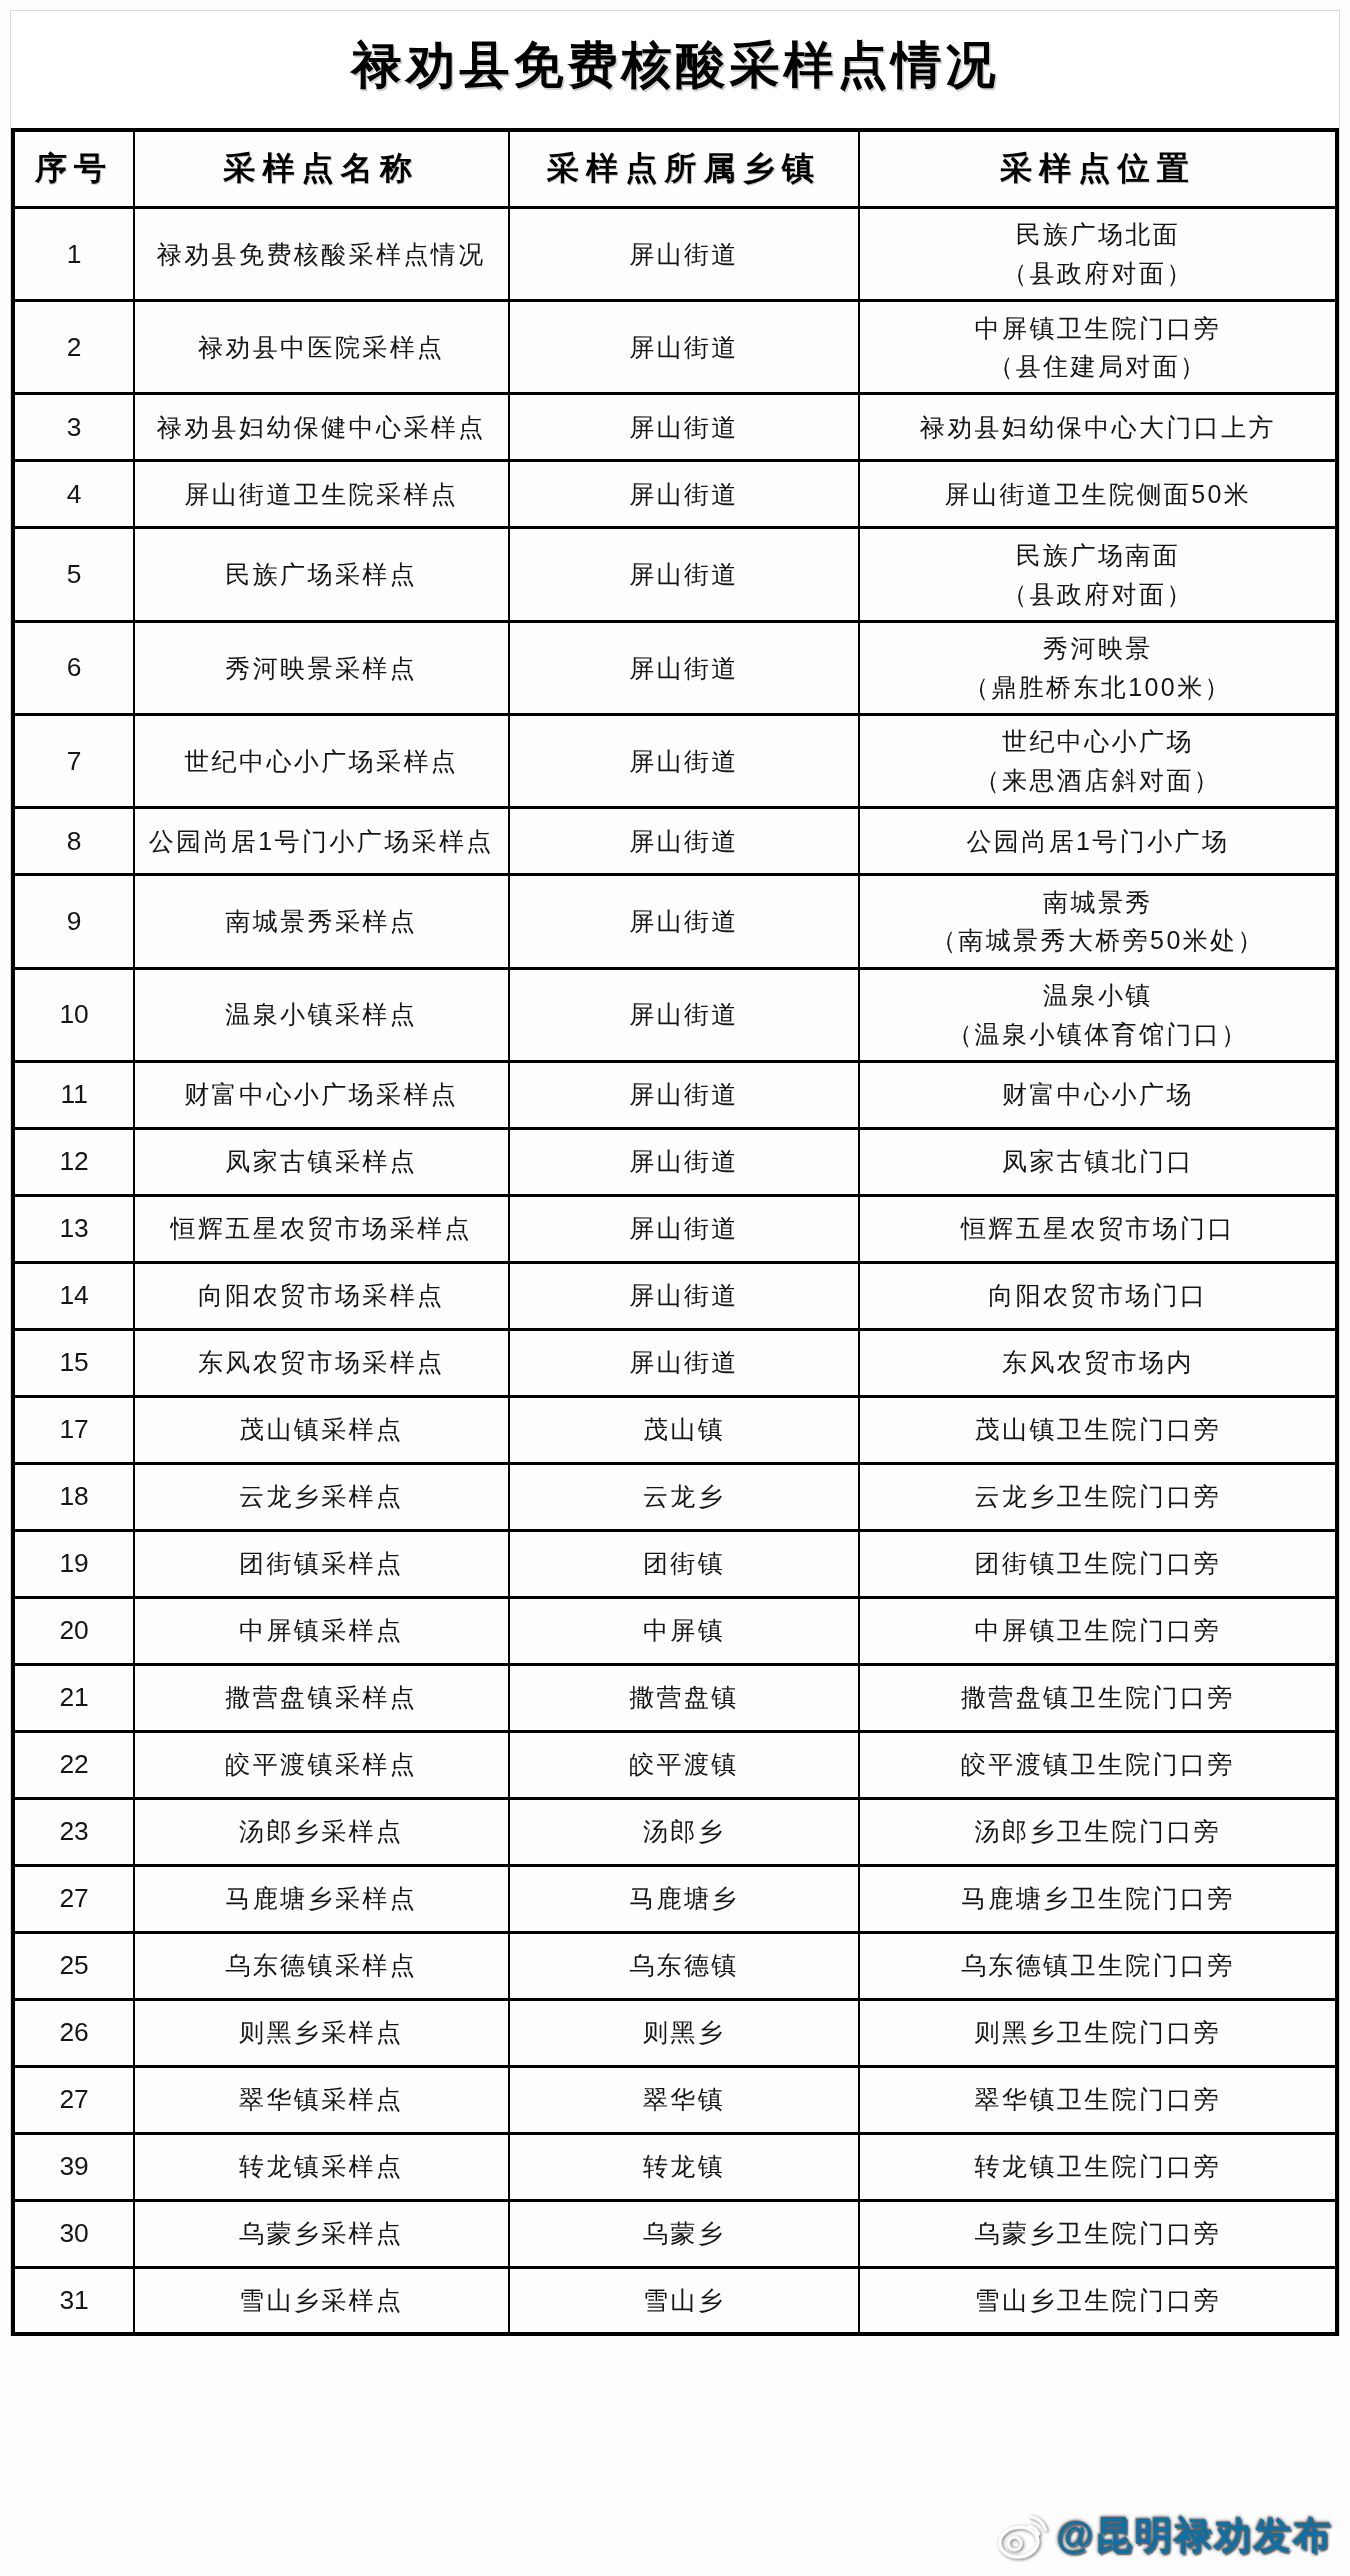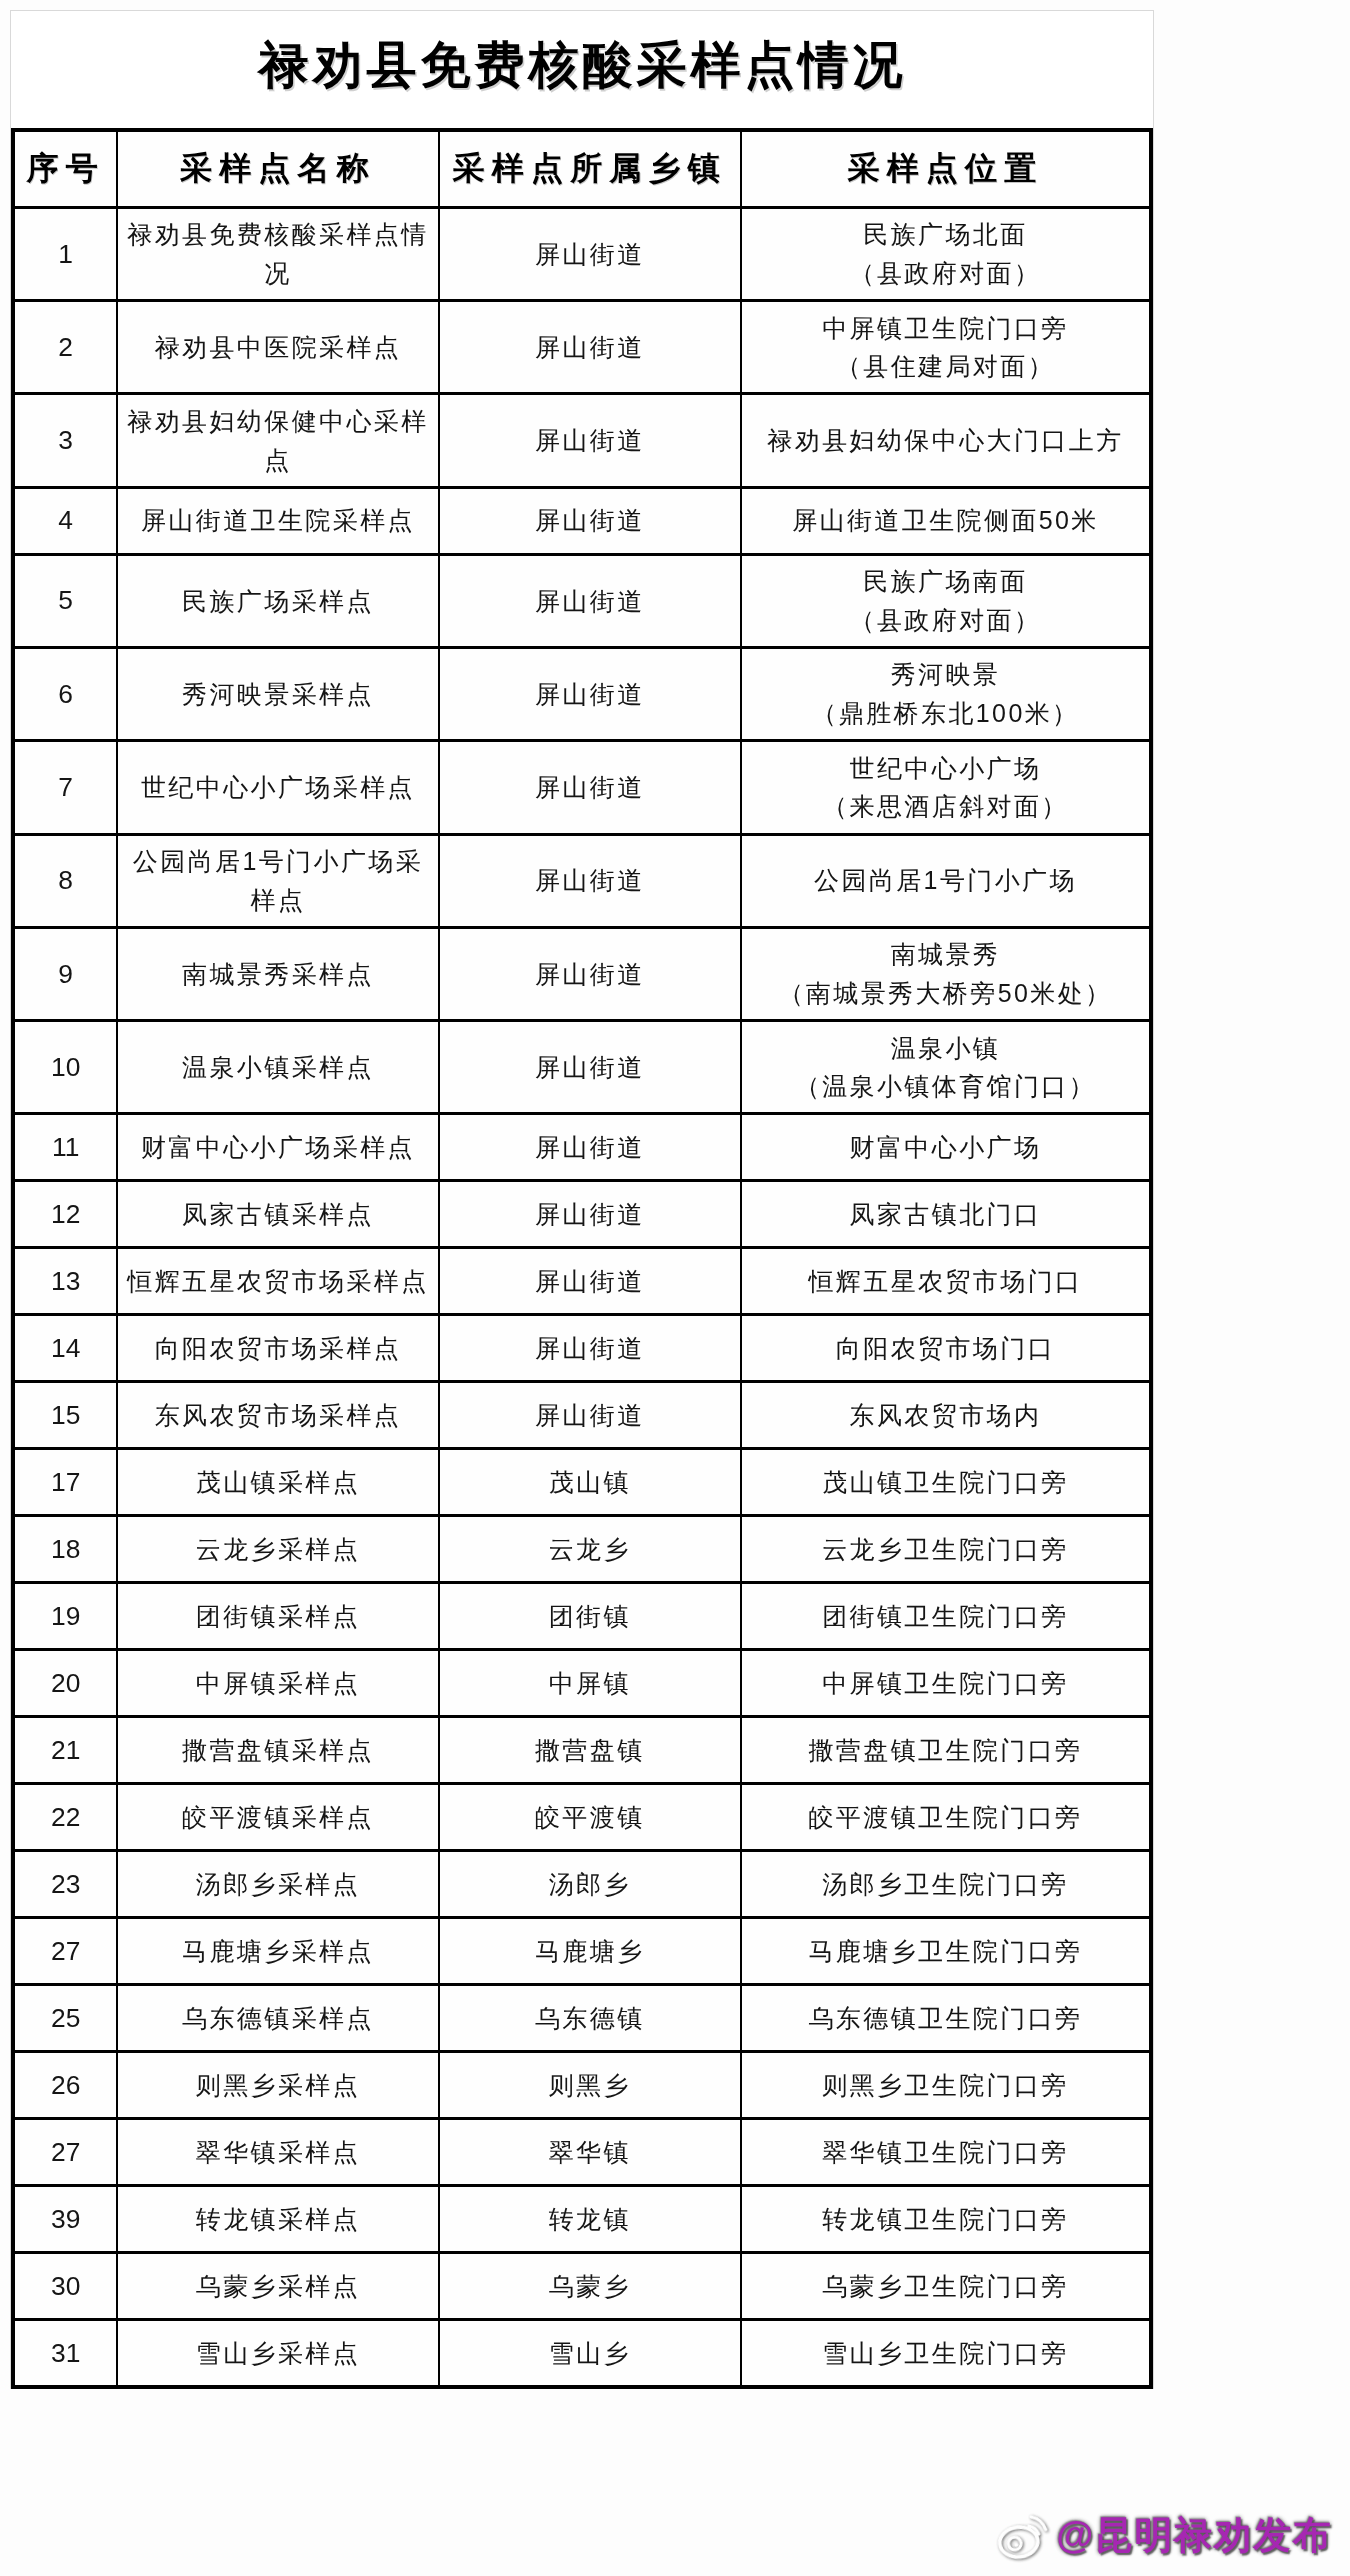--- a/index.html
+++ b/index.html
@@ -8,21 +8,21 @@
     position: relative;
     background: #fdfdfd;
     overflow: hidden;
     font-family: "Liberation Sans", "DejaVu Sans", sans-serif;
     color: #141414;
   }
   .sheet {
     position: absolute;
     left: 10.4px;
     top: 10.4px;
-    width: 1144px;
+    width: 1330px;
     background: #ffffff;
     border: 1.6px solid #d9d9d9;
     border-bottom: none;
   }
   .title-block {
     height: 109px;
     display: flex;
     align-items: center;
     justify-content: center;
     background: #ffffff;
@@ -83,21 +83,21 @@
   .watermark .wm-icon {
     width: 53px;
     height: 48px;
     filter: drop-shadow(1.6px 1.6px 1.6px rgba(70,70,70,0.85));
     transform: rotate(-6deg);
   }
   .watermark .wm-text {
     font-size: 38px;
     font-weight: 700;
     letter-spacing: 1.6px;
-    color: #a21caf;
+    color: #0369a1;
     text-shadow:
       0 0 4px rgba(80,80,80,0.9),
       1.6px 1.6px 1.6px rgba(60,60,60,0.85),
       -0.8px -0.8px 1.6px rgba(90,90,90,0.7);
   }
 </style>
 </head>
 <body>
 
 <div class="sheet">

